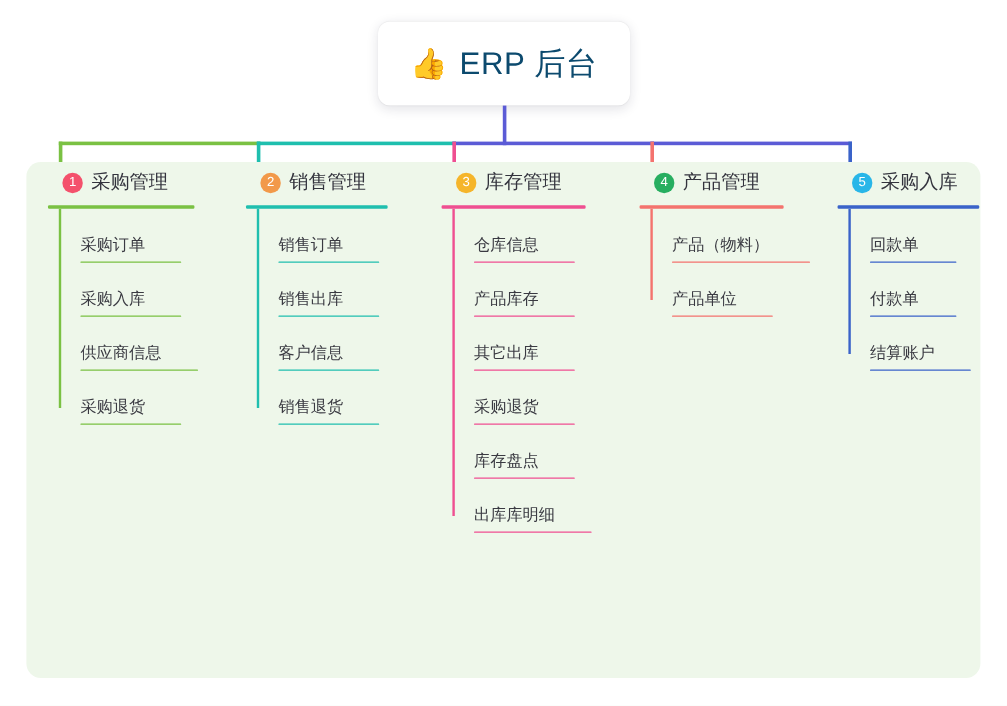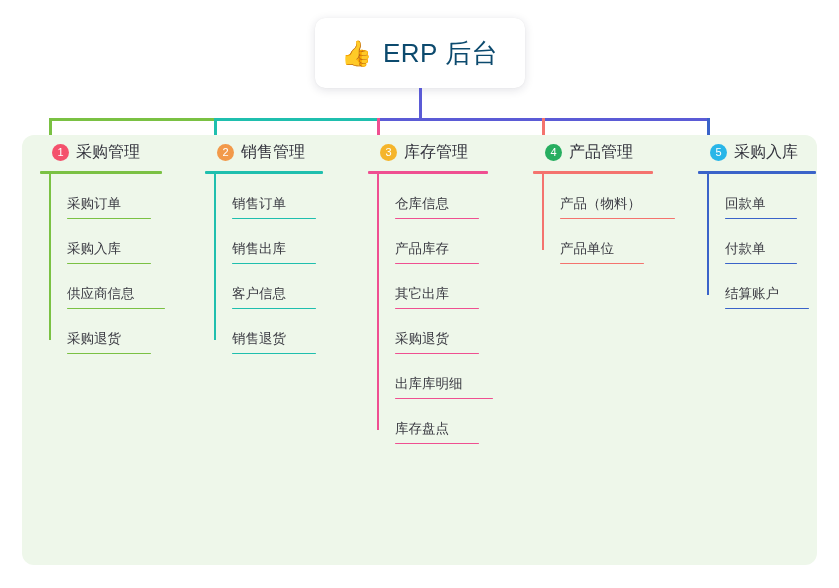--- a/index.html
+++ b/index.html
@@ -219,27 +219,27 @@
           </div>
           <div class="item">
             <div class="item-label">其它出库</div>
             <div class="item-rule" style="background: rgb(239, 79, 145); width: 84px;"></div>
           </div>
           <div class="item">
             <div class="item-label">采购退货</div>
             <div class="item-rule" style="background: rgb(239, 79, 145); width: 84px;"></div>
           </div>
           <div class="item">
+            <div class="item-label">库存盘点</div>
+            <div class="item-rule" style="background: rgb(239, 79, 145); width: 84px;"></div>
+          </div>
+          <div class="item">
             <div class="item-label">出库库明细</div>
             <div class="item-rule" style="background: rgb(239, 79, 145); width: 98px;"></div>
           </div>
-          <div class="item">
-            <div class="item-label">库存盘点</div>
-            <div class="item-rule" style="background: rgb(239, 79, 145); width: 84px;"></div>
-          </div>
         </div>
       </div>
       <div class="column" style="left: 511px;">
         <div class="col-head">
           <span class="badge" style="background: rgb(39, 174, 96);">4</span>
           <span class="col-title">产品管理</span>
         </div>
         <div class="head-rule" style="background: rgb(244, 115, 110); width: 120px;"></div>
         <div class="items">
           <div class="spine" style="background: rgb(244, 115, 110);"></div>

